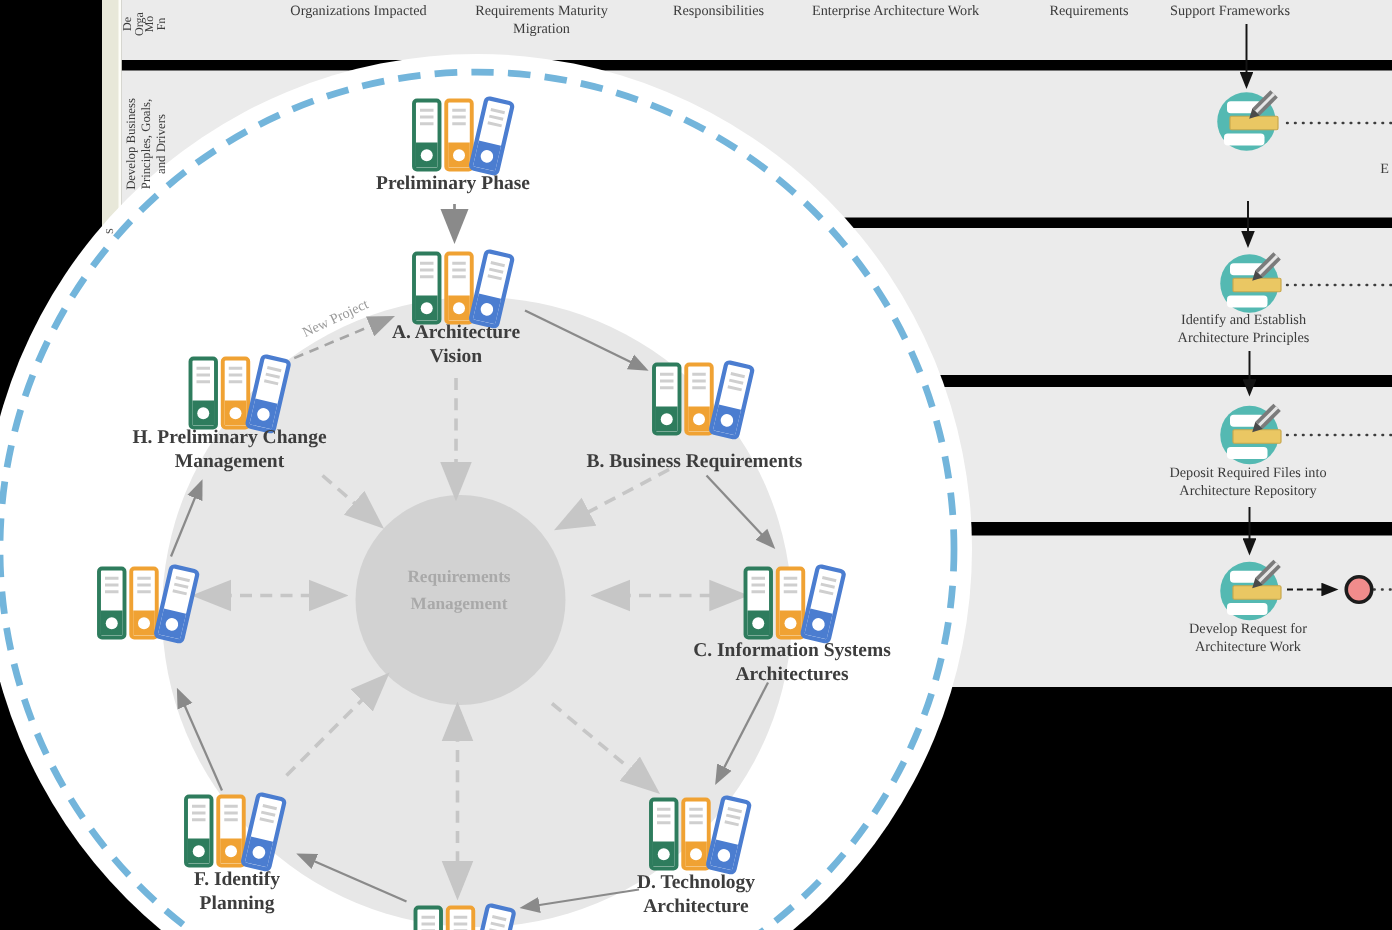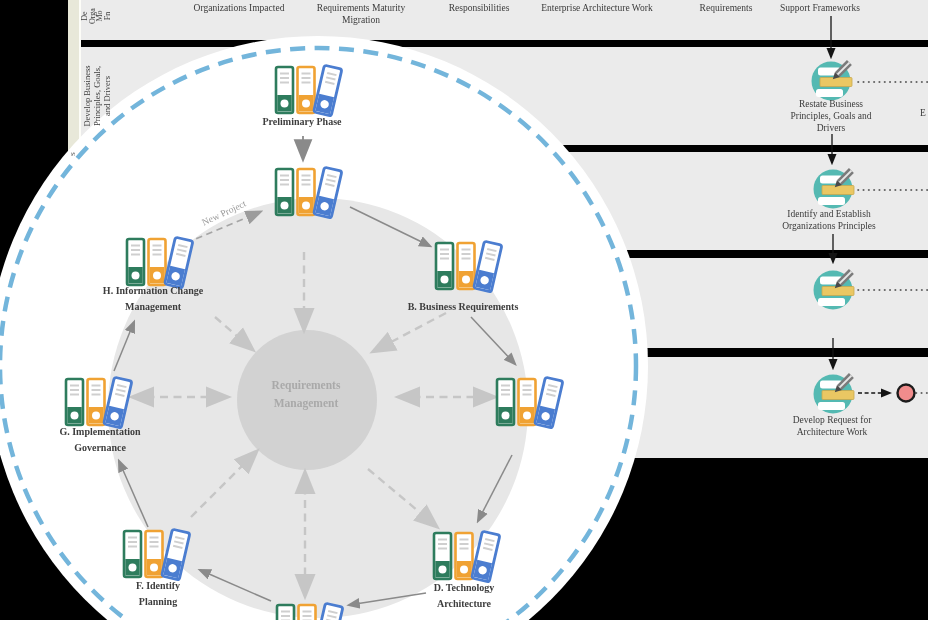--- a/index.html
+++ b/index.html
@@ -2,21 +2,21 @@
 <html><head>
 <meta charset="utf-8">
 <style>
   html,body{margin:0;padding:0;background:#000;}
   .stage{position:relative;width:928px;height:620px;overflow:hidden;background:#000;
          font-family:Liberation Serif, serif;}
   .strip{position:absolute;left:68px;top:0;width:11px;height:458px;background:#E8E8D9;border-right:2px solid #FDFDF8;}
   .lanebg{position:absolute;left:81px;width:847px;background:#EBEBEB;}
   .lbl{position:absolute;transform:translate(-50%,-50%);white-space:nowrap;color:#3B3B3B;
        font-size:9.5px;line-height:12px;text-align:center;}
-  .phase{font-weight:bold;font-size:10px;line-height:16px;color:#3D3D3D;}
+  .phase{font-weight:bold;font-size:13px;line-height:16px;color:#3D3D3D;}
   .ctr{font-weight:bold;font-size:11.5px;line-height:18px;color:#A9A9A9;}
   .rot{transform:translate(-50%,-50%) rotate(-90deg);font-size:8.5px;line-height:10px;}
   .rot19{transform:translate(-50%,-50%) rotate(-25deg);color:#9A9A9A;font-size:9.5px;}
   .frag{font-size:8px;line-height:7.5px;}
   svg{position:absolute;left:0;top:0;}
 </style>
 </head>
 <body>
 
 <div class="stage">
@@ -176,51 +176,54 @@
     <div>Mo</div>
     <div>Fn</div>
   </div>
   <div class="lbl rot" style="left:97px;top:96px">
     <div>Develop Business</div>
     <div>Principles, Goals,</div>
     <div>and Drivers</div>
   </div>
   <div class="lbl" style="left:73px;top:154px;transform:translate(-50%,-50%) rotate(-90deg);font-size:7px;color:#444">S</div>
 
-  <div class="lbl" style="left:831px;top:116px">
-    <div>Restate Business</div>
-      <div>Principles, Goals and</div>
-      <div>Drivers</div>
-  </div>
   <div class="lbl" style="left:829px;top:220px">
     <div>Identify and Establish</div>
-      <div>Organizations Principles</div>
+      <div>Architecture Principles</div>
+  </div>
+  <div class="lbl" style="left:832px;top:322px">
+    <div>Deposit Required Files into</div>
+      <div>Architecture Repository</div>
   </div>
   <div class="lbl" style="left:832px;top:426px">
     <div>Develop Request for</div>
       <div>Architecture Work</div>
   </div>
   <div class="lbl" style="left:923px;top:113px">E</div>
 
   <div class="lbl phase" style="left:302px;top:122px">Preliminary Phase</div>
+  <div class="lbl phase" style="left:304px;top:229px">
+    <div>A. Architecture</div>
+      <div>Vision</div>
+  </div>
   <div class="lbl phase" style="left:463px;top:307px">B. Business Requirements</div>
+  <div class="lbl phase" style="left:528px;top:441px">
+    <div>C. Information Systems</div>
+      <div>Architectures</div>
+  </div>
   <div class="lbl phase" style="left:464px;top:596px">
     <div>D. Technology</div>
       <div>Architecture</div>
   </div>
   <div class="lbl phase" style="left:158px;top:594px">
     <div>F. Identify</div>
       <div>Planning</div>
   </div>
-  <div class="lbl phase" style="left:100px;top:440px">
-    <div>G. Implementation</div>
-      <div>Governance</div>
-  </div>
   <div class="lbl phase" style="left:153px;top:299px">
-    <div>H. Information Change</div>
+    <div>H. Preliminary Change</div>
       <div>Management</div>
   </div>
   <div class="lbl ctr" style="left:306px;top:394px">
     <div>Requirements</div>
       <div>Management</div>
   </div>
   <div class="lbl rot19" style="left:224px;top:213px">New Project</div>
 
 </div>
 

